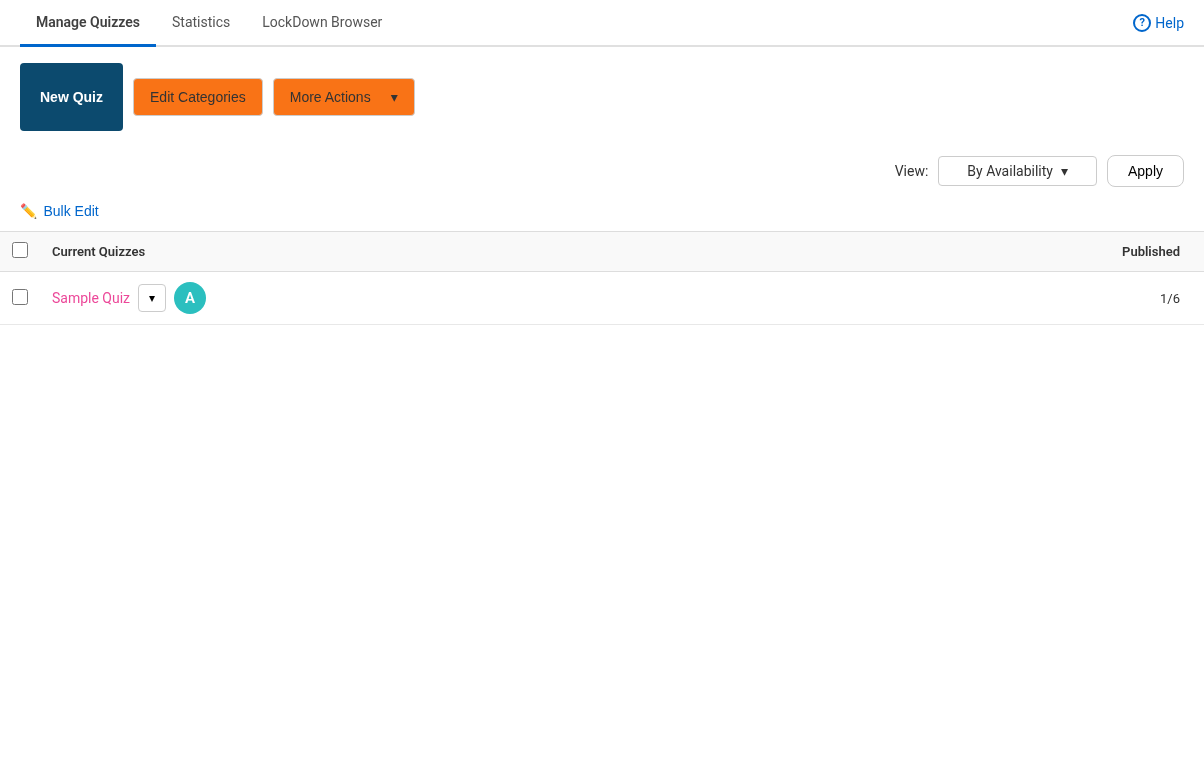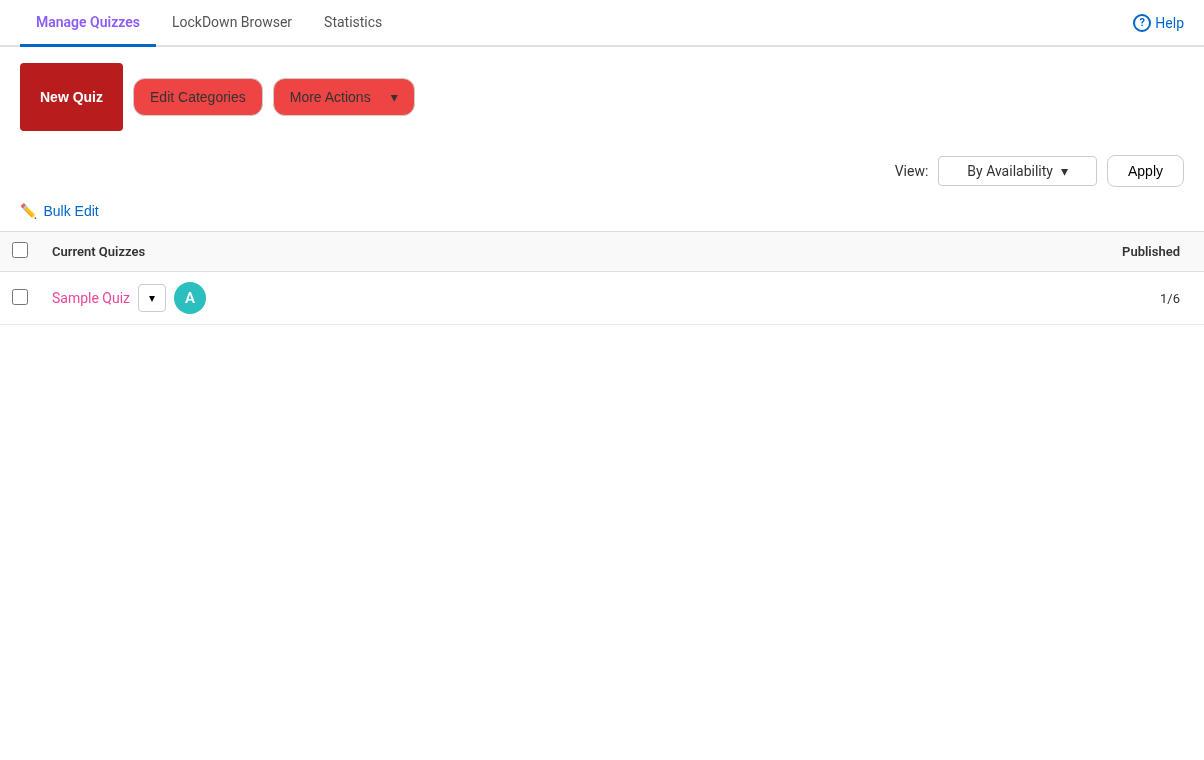--- a/index.html
+++ b/index.html
@@ -8,39 +8,39 @@
     
     .top-nav {
       display: flex; align-items: center; border-bottom: 2px solid #e0e0e0;
       padding: 0 20px; position: relative;
     }
     .nav-tab {
       padding: 14px 16px; cursor: pointer; color: #555; font-size: 14px;
       border-bottom: 3px solid transparent; margin-bottom: -2px;
       text-decoration: none; display: inline-block;
     }
-    .nav-tab.active { color: #8b5cf6; border-bottom-color: #0066cc; font-weight: 600; }
+    .nav-tab.active { color: #404040; border-bottom-color: #0066cc; font-weight: 600; }
     .help-link {
       margin-left: auto; color: #0066cc; display: flex; align-items: center; gap: 4px; cursor: pointer;
       font-size: 14px;
     }
     .help-icon {
       width: 18px; height: 18px; border-radius: 50%; border: 2px solid #0066cc;
       display: inline-flex; align-items: center; justify-content: center;
       font-size: 11px; font-weight: bold; color: #0066cc;
     }
 
     
     .toolbar { display: flex; align-items: center; padding: 16px 20px; gap: 10px; }
     .btn-primary {
-      background: #b91c1c; color: #fff; border: none; border-radius: 4px;
+      background: #0c4a6e; color: #fff; border: none; border-radius: 4px;
       padding: 26px 20px; font-size: 14px; cursor: pointer; font-weight: 600;
     }
     .btn-secondary {
-      background: #ef4444; color: #333; border: 1px solid #ccc; border-radius: 12px;
+      background: #f97316; color: #333; border: 1px solid #ccc; border-radius: 4px;
       padding: 10px 16px; font-size: 14px; cursor: pointer;
     }
     .btn-dropdown {
       display: flex; align-items: center; gap: 20px;
     }
 
     
     .view-row {
       display: flex; align-items: center; justify-content: flex-end;
       padding: 8px 20px; gap: 10px;
@@ -99,22 +99,22 @@
     }
     .dropdown-menu-item:last-child { border-bottom: none; }
 
     .main-content { position: relative; }
   </style>
 </head>
 <body>
 
 <nav class="top-nav">
   <a class="nav-tab active">Manage Quizzes</a>
+  <a class="nav-tab">Statistics</a>
   <a class="nav-tab">LockDown Browser</a>
-  <a class="nav-tab">Statistics</a>
   <div class="help-link">
     <span class="help-icon">?</span>
     <span>Help</span>
   </div>
 </nav>
 
 <div class="toolbar">
   <button class="btn-primary">New Quiz</button>
   <button class="btn-secondary">Edit Categories</button>
   <button class="btn-secondary btn-dropdown">

